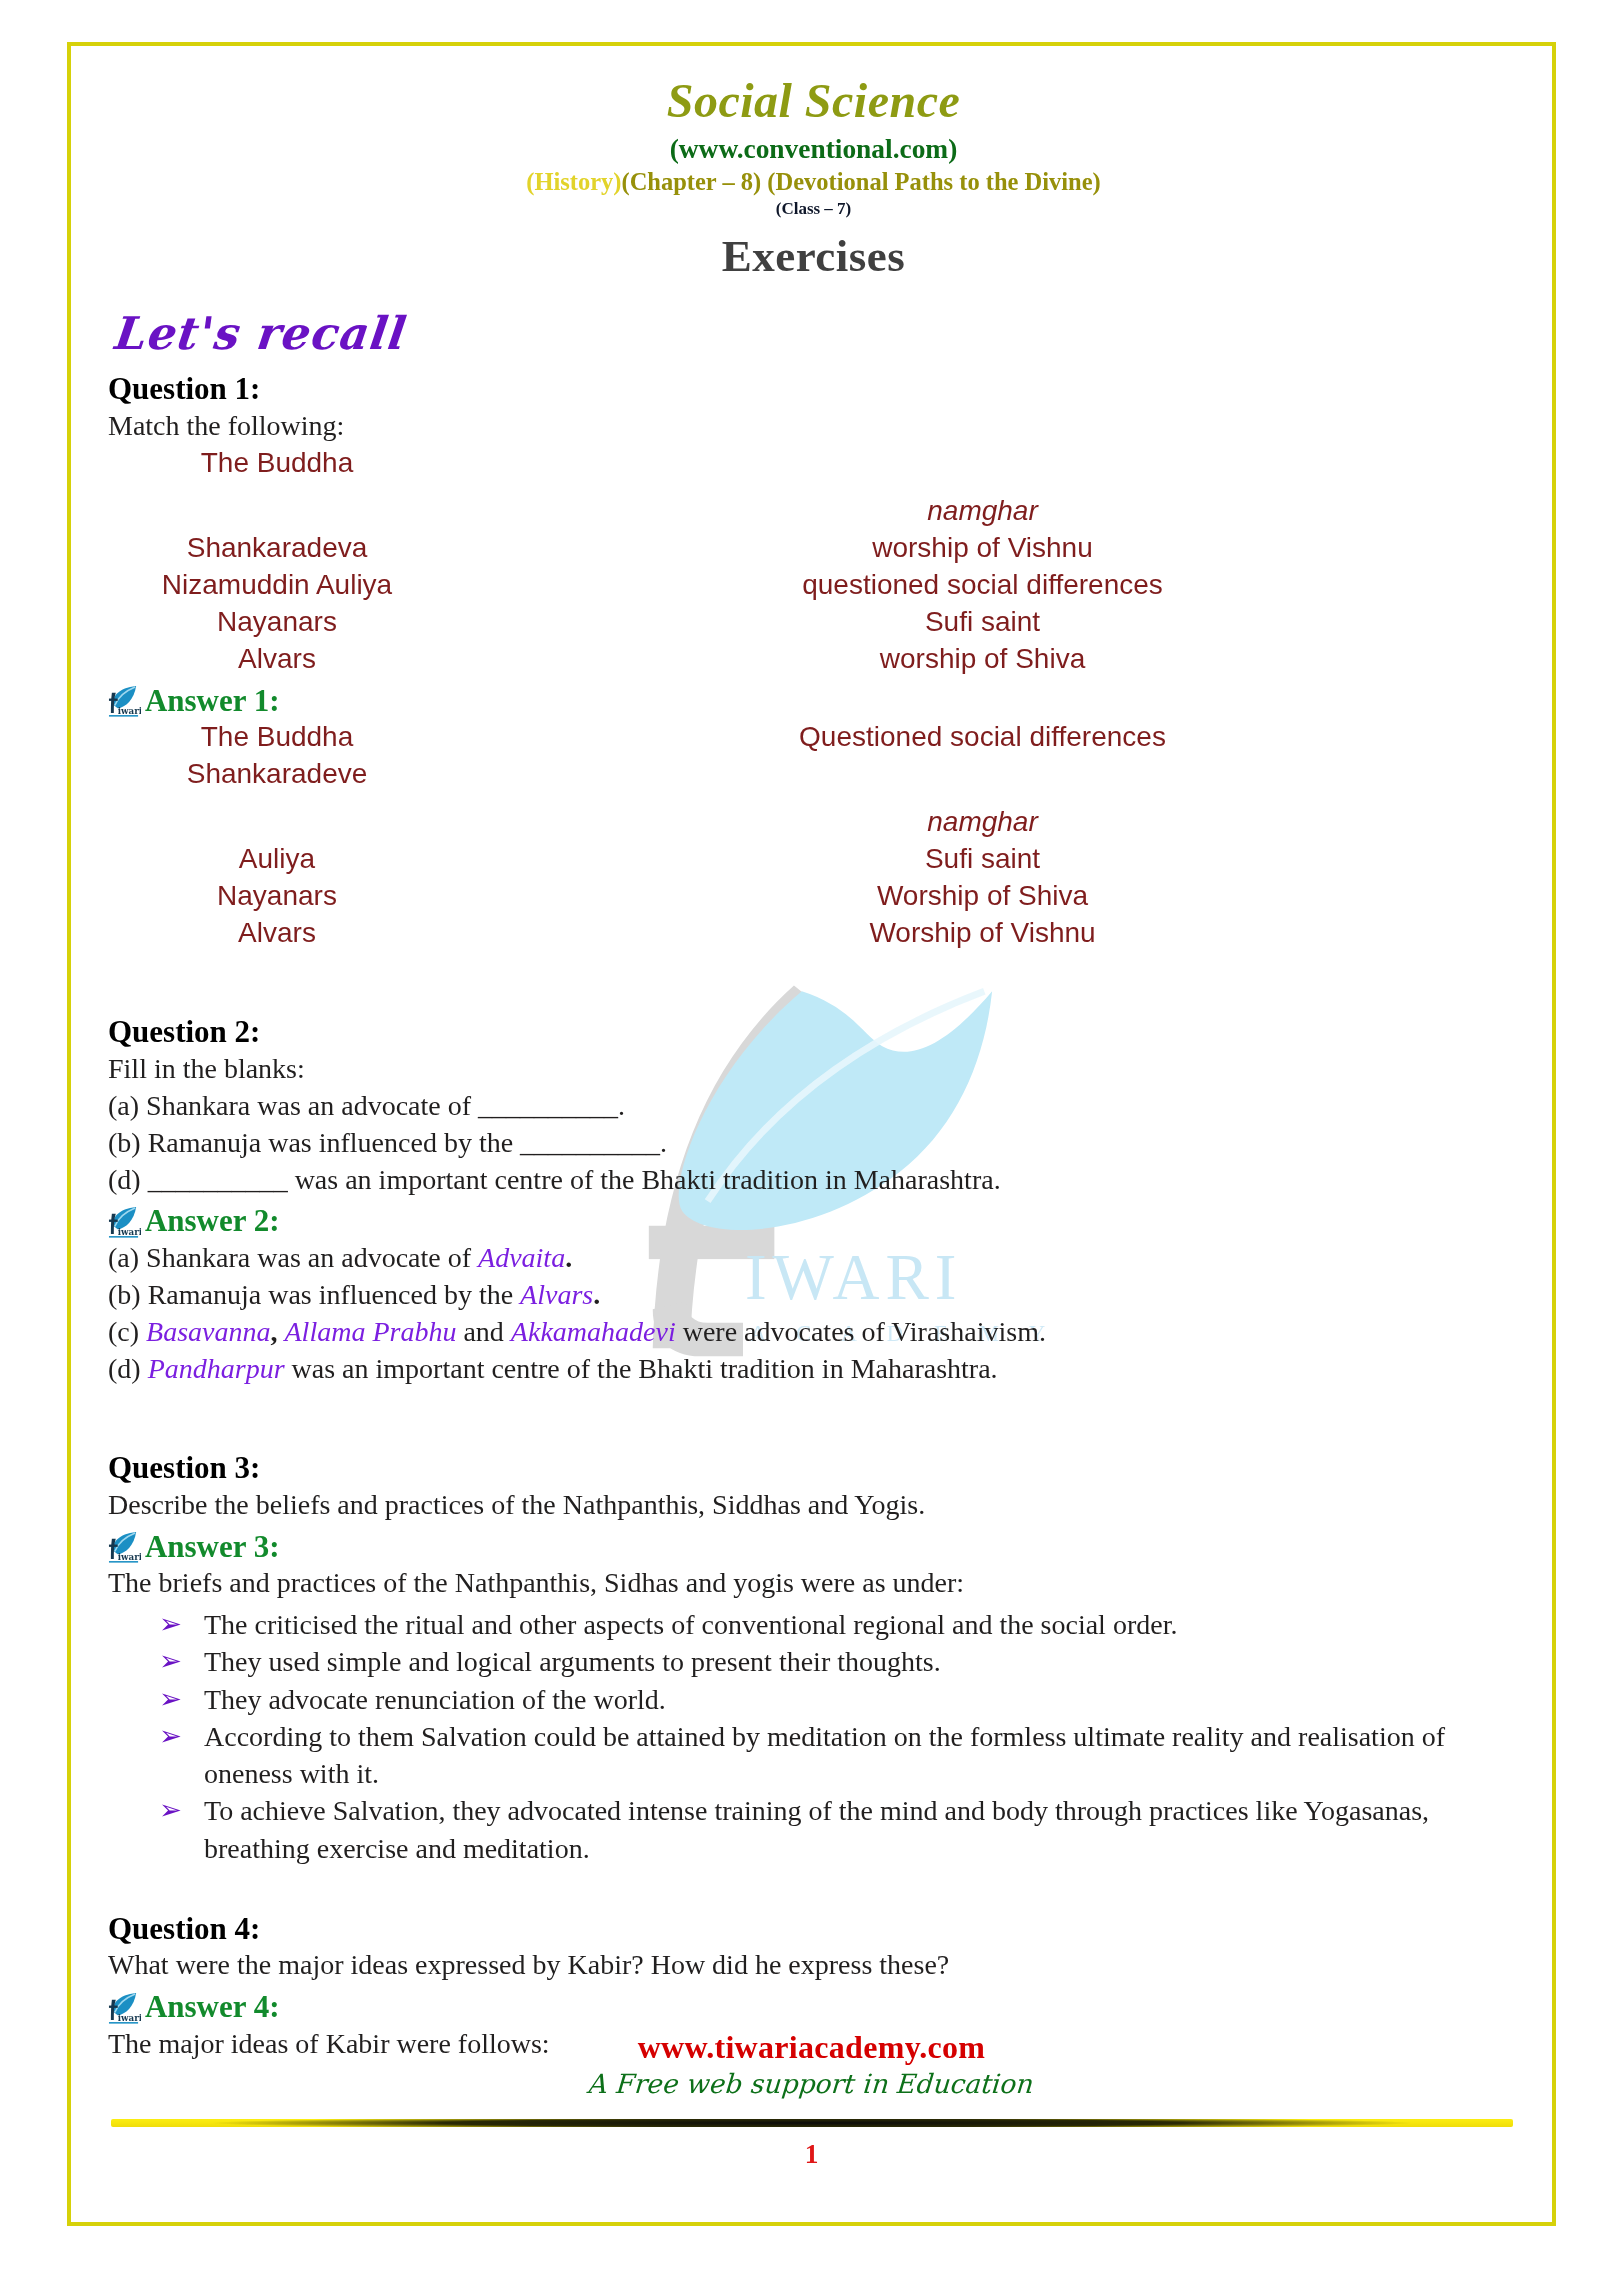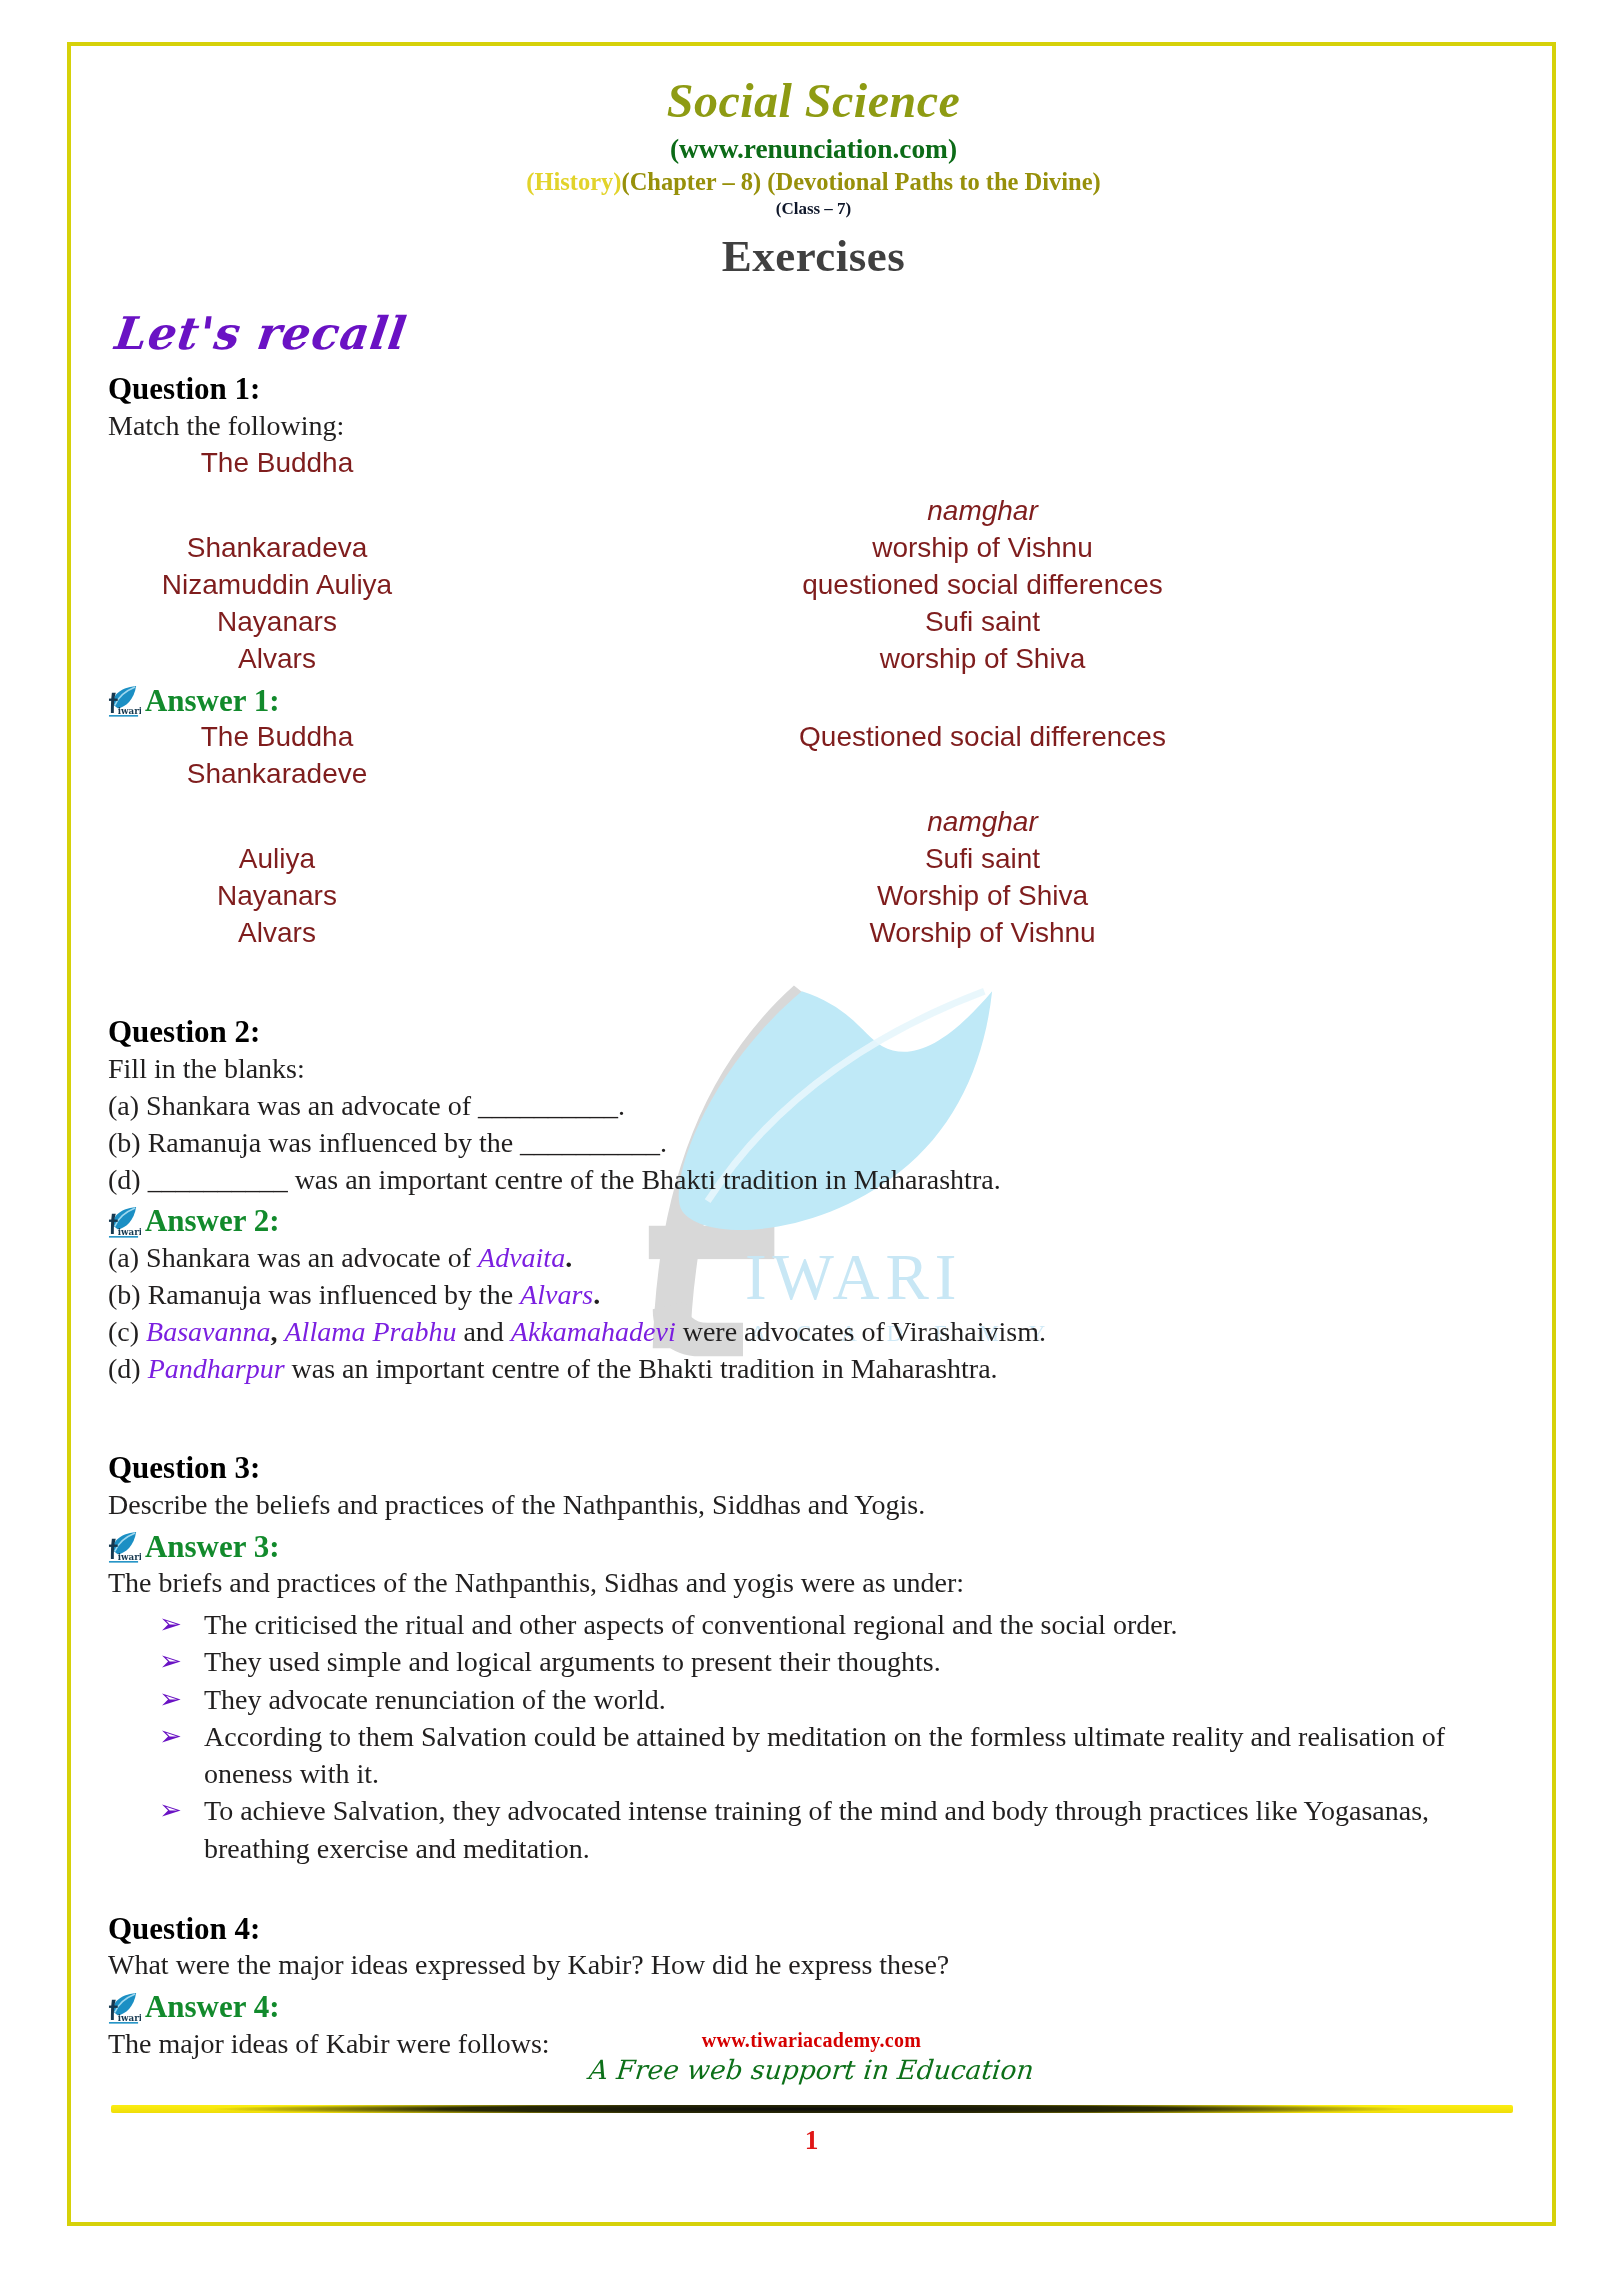--- a/index.html
+++ b/index.html
@@ -198,21 +198,21 @@
     position: absolute;
     left: 67px;
     top: 2029px;
     width: 1489px;
     text-align: center;
     z-index: 2;
   }
   .foot-site {
     font-family: "Liberation Serif", serif;
     font-weight: bold;
-    font-size: 20px;
+    font-size: 32px;
     color: #d50000;
     letter-spacing: 0.3px;
   }
   .foot-tag {
     font-family: "DejaVu Serif", serif;
     font-style: italic;
     font-size: 26.5px;
     color: #0d7019;
     margin-top: 2px;
     transform: skewX(-6deg);
@@ -255,21 +255,21 @@
     <path d="M122 250 C180 160 272 86 404 36" stroke="#e7f6fc" stroke-width="7" fill="none" opacity="0.9"></path>
   </svg>
 </div>
 <div class="wm-text">IWARI</div>
 <div class="wm-text2">A C A D E M Y</div>
 
 <div id="content">
 
   <div class="hdr">
     <div class="hdr-title">Social Science</div>
-    <div class="hdr-site">(www.renunciation.com)</div>
+    <div class="hdr-site">(www.conventional.com)</div>
     <div class="hdr-sub"><span class="hist">(History)</span><span>(Chapter – 8) (Devotional Paths to the Divine)</span></div>
     <div class="hdr-class">(Class – 7)</div>
     <div class="hdr-exercises">Exercises</div>
   </div>
 
   <div class="lets-recall">Let's recall</div>
 
   <div class="q-head">Question 1:</div>
   <div class="body-line">Match the following:</div>
 

